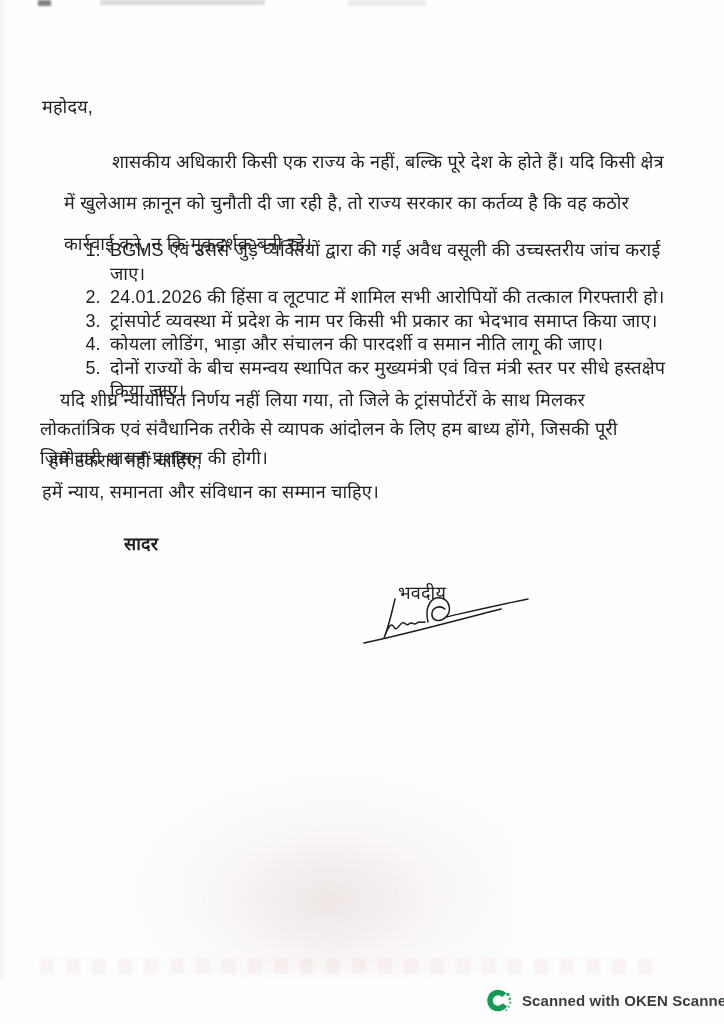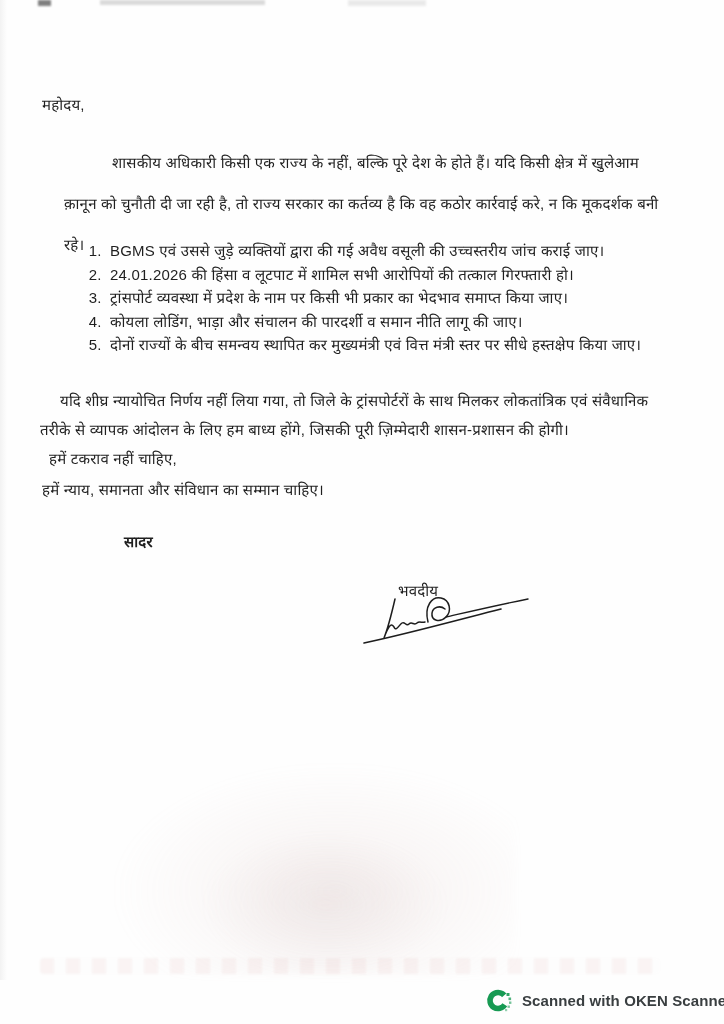--- a/index.html
+++ b/index.html
@@ -41,21 +41,21 @@
   }
   .bleed-bar {
     position: absolute; left: 40px; top: 958px; width: 620px; height: 16px;
     background: repeating-linear-gradient(90deg,
       rgba(214,160,158,0.16) 0 14px, rgba(214,160,158,0.02) 14px 26px);
     filter: blur(1px);
     opacity: .7;
     border-radius: 4px;
   }
 
-  .letter-text { position: absolute; font-size: 15px; font-weight: 500; letter-spacing: .2px; }
+  .letter-text { position: absolute; font-size: 18px; font-weight: 500; letter-spacing: .2px; }
 
   .salutation { left: 42px; top: 94px; }
 
   .para-1 {
     left: 48px; top: 126px; width: 606px;
     line-height: 41px; text-indent: 48px; margin: 16px;
   }
   .demand-intro { left: 63px; top: 212px; }
 
   .demand-list {

